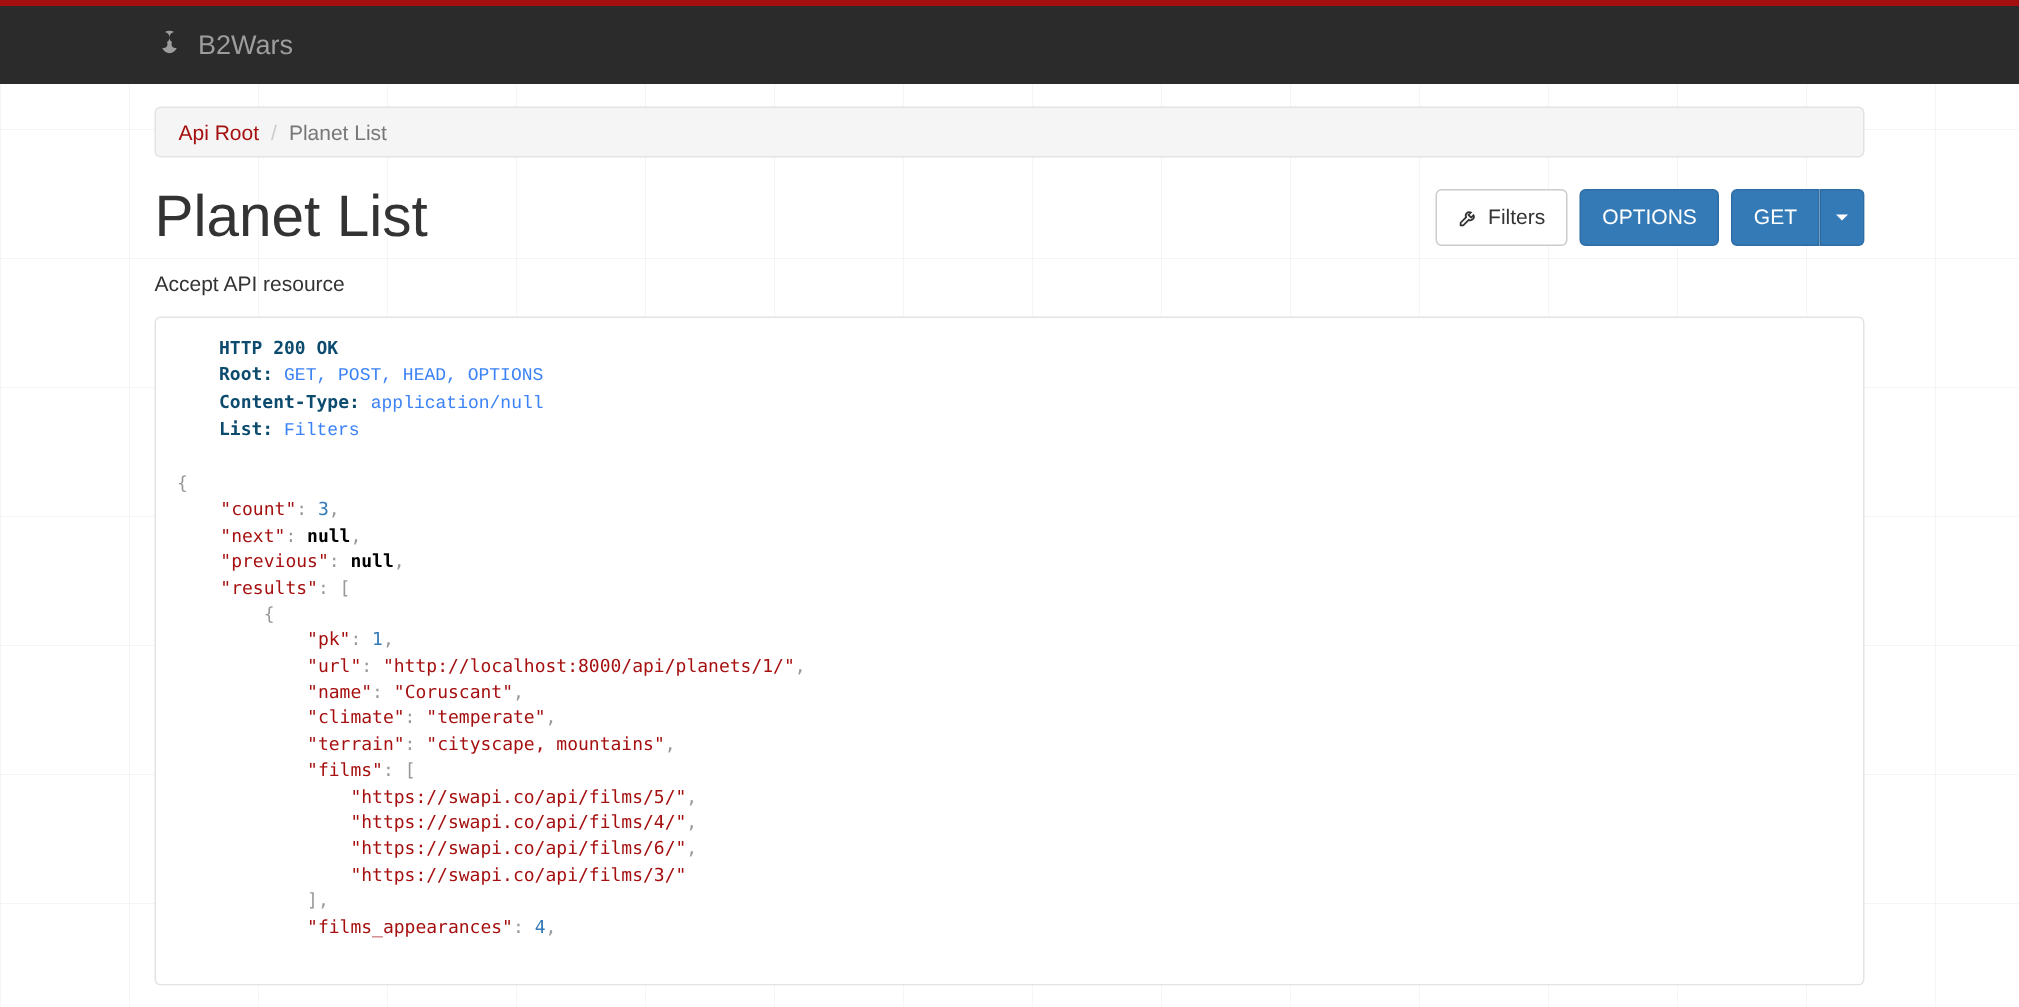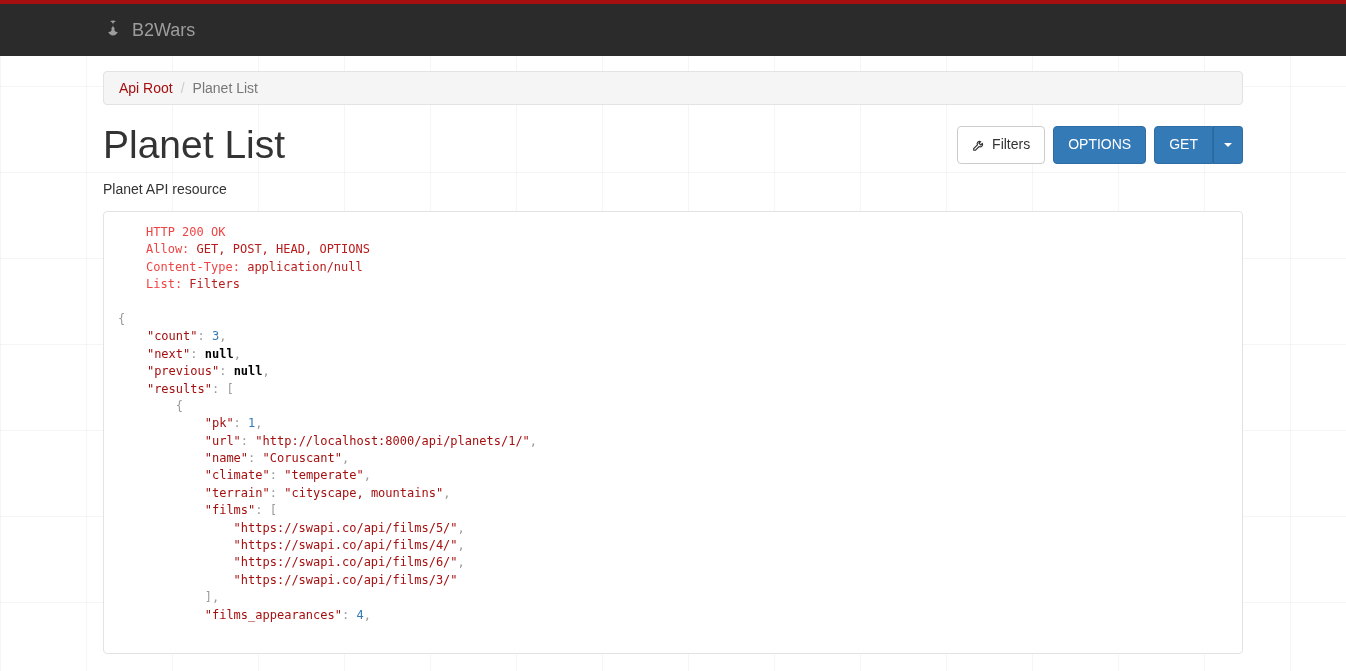--- a/index.html
+++ b/index.html
@@ -129,22 +129,22 @@
       border: 1px solid #e3e3e3;
       border-radius: 4px;
       padding: 12px 14px;
       margin-top: 14px;
       font-family: Menlo, Consolas, monospace;
       font-size: 12px;
       line-height: 1.45;
       white-space: pre;
       overflow: hidden;
     }
-    .response b { color: #ef4444; font-weight: normal; padding-left: 28px; }
-    .hdr-val { color: #b91c1c; }
+    .response b { color: #0c4a6e; font-weight: bold; padding-left: 28px; }
+    .hdr-val { color: #3b82f6; font-family: Liberation Mono, monospace; }
     .punct { color: #999; }
     .key { color: #a50f0f; }
     .num { color: #337ab7; }
     .null { color: #000000; font-weight: bold; }
     .str { color: #a50f0f; }
   </style>
 </head>
 <body>
 
 <div class="topbar">
@@ -178,25 +178,25 @@
       <button class="btn btn-primary">OPTIONS</button>
       <div class="btn-group">
         <button class="btn btn-primary">GET</button>
         <button class="btn btn-primary">
           <span class="caret"></span>
         </button>
       </div>
     </div>
   </div>
 
-  <p class="desc">Planet API resource</p>
+  <p class="desc">Accept API resource</p>
 
 
   <div class="response"><b>HTTP 200 OK</b>
-<b>Allow:</b> <span class="hdr-val">GET, POST, HEAD, OPTIONS</span>
+<b>Root:</b> <span class="hdr-val">GET, POST, HEAD, OPTIONS</span>
 <b>Content-Type:</b> <span class="hdr-val">application/null</span>
 <b>List:</b> <span class="hdr-val">Filters</span>
 
 <span class="punct">{</span>
     <span class="key">"count"</span><span class="punct">:</span> <span class="num">3</span><span class="punct">,</span>
     <span class="key">"next"</span><span class="punct">:</span> <span class="null">null</span><span class="punct">,</span>
     <span class="key">"previous"</span><span class="punct">:</span> <span class="null">null</span><span class="punct">,</span>
     <span class="key">"results"</span><span class="punct">:</span> <span class="punct">[</span>
         <span class="punct">{</span>
             <span class="key">"pk"</span><span class="punct">:</span> <span class="num">1</span><span class="punct">,</span>

